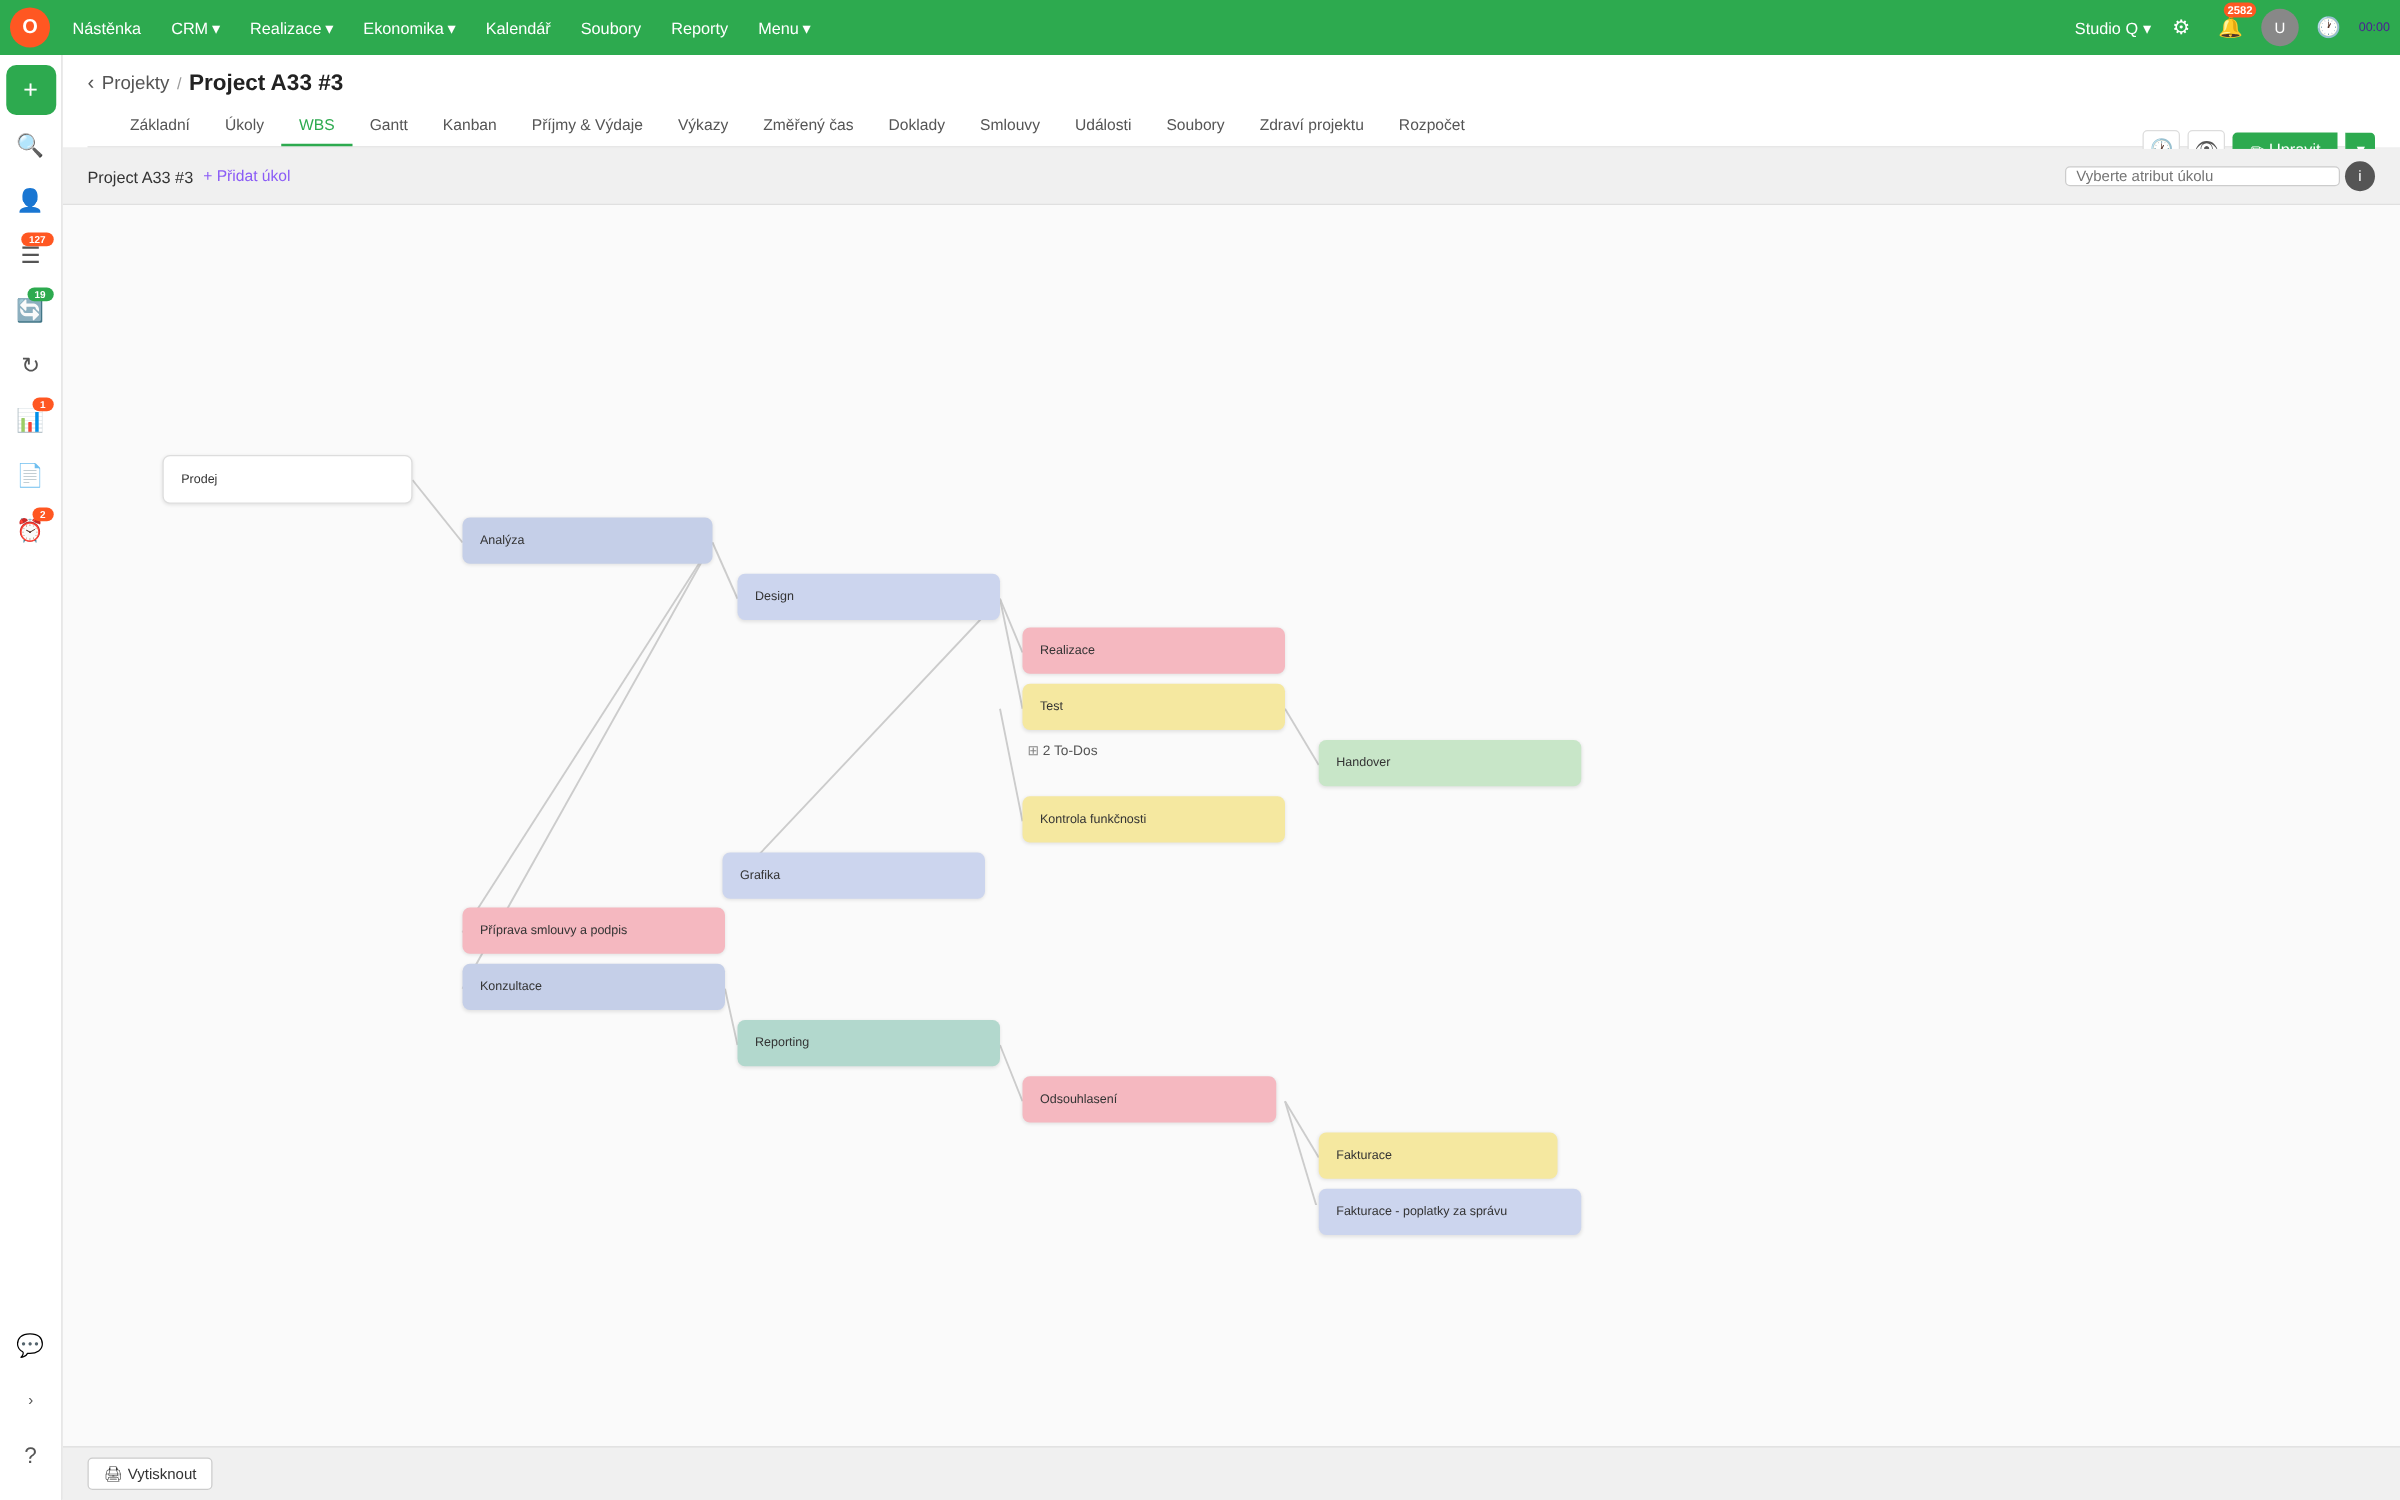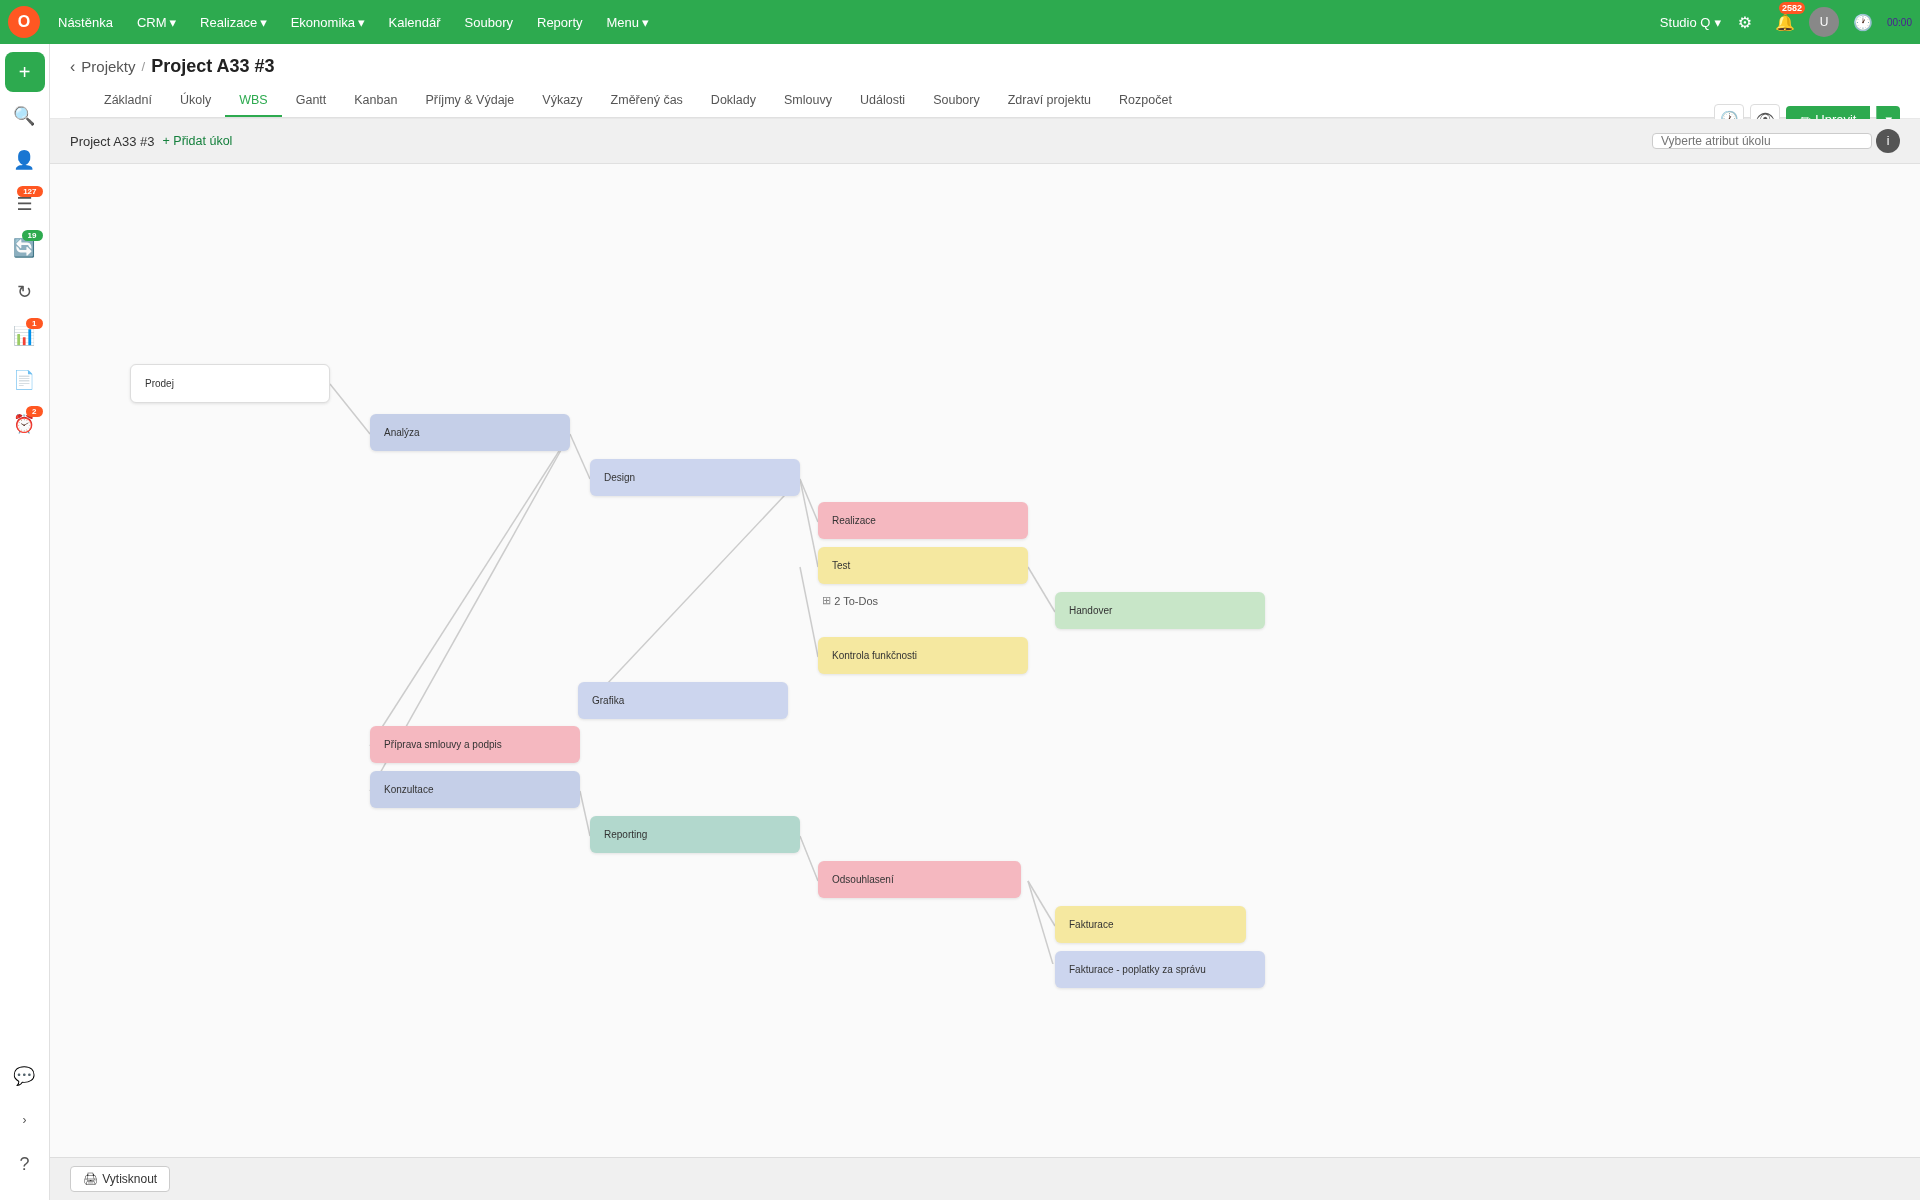--- a/index.html
+++ b/index.html
@@ -142,21 +142,21 @@
       flex: 1; overflow: auto; padding: 0;
       background: #fafafa;
     }
     .wbs-header {
       background: #f0f0f0; padding: 10px 20px;
       display: flex; align-items: center; gap: 8px;
       border-bottom: 1px solid #e0e0e0; position: sticky; top: 0; z-index: 10;
     }
     .wbs-header .project-name { font-size: 13px; font-weight: 500; color: #333; }
     .wbs-header .add-task-btn {
-      color: #15803d; cursor: pointer; font-size: 12.5px;
+      color: #8b5cf6; cursor: pointer; font-size: 12.5px;
       display: flex; align-items: center; gap: 2px;
     }
     .wbs-header .attr-select {
       margin-left: auto; display: flex; align-items: center; gap: 4px;
     }
     .attr-input {
       border: 1px solid #ccc; border-radius: 4px;
       padding: 0 8px; font-size: 12px; width: 220px;
       background: #fff; color: #999;
     }

